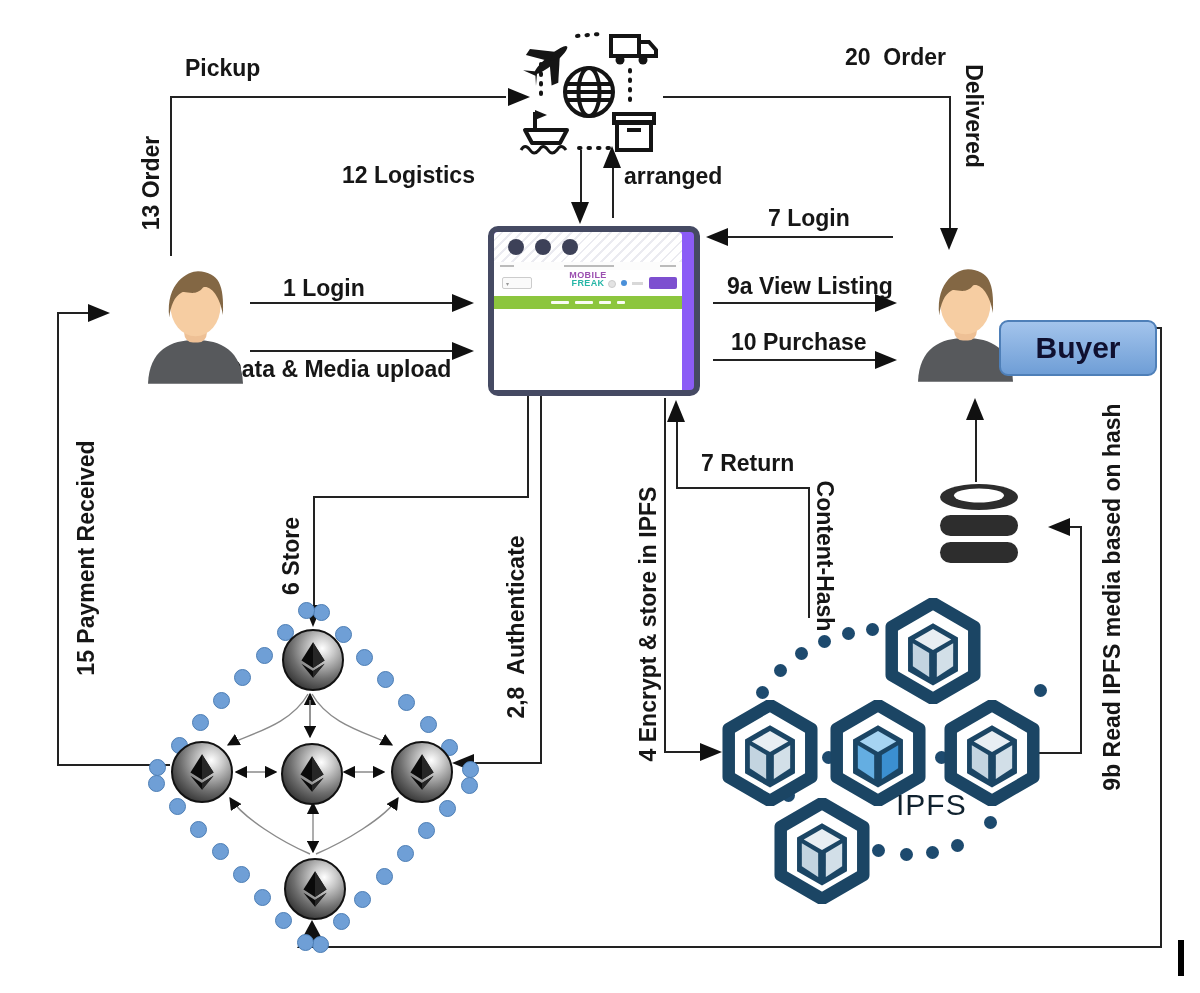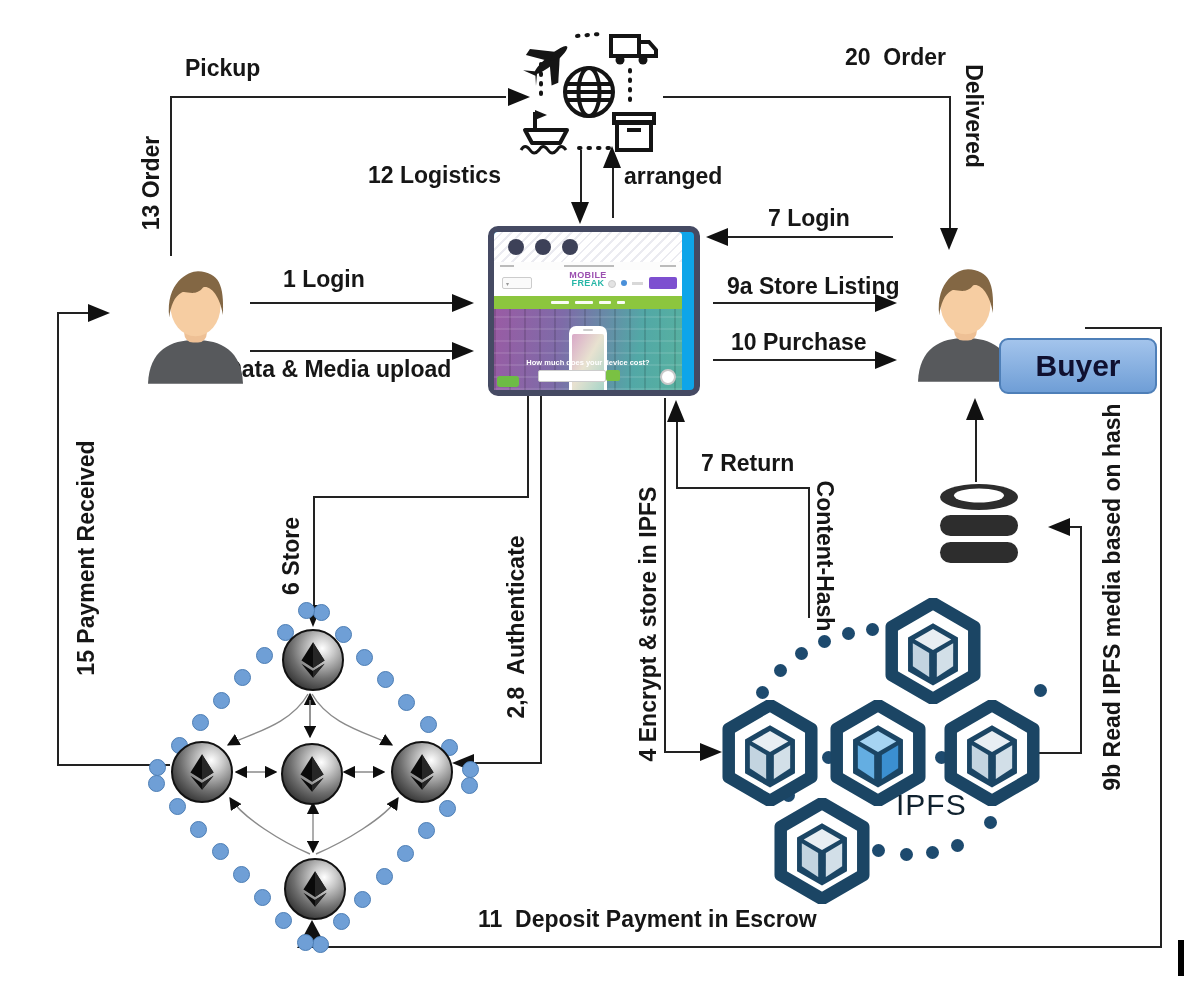--- a/index.html
+++ b/index.html
@@ -16,21 +16,21 @@
          font-weight:bold;font-size:30px;color:#0f1030;z-index:7;}
   .person{position:absolute;z-index:6;}
   .eth{position:absolute;width:58px;height:58px;border-radius:50%;border:2px solid #121212;
        background:radial-gradient(circle at 66% 30%, #ffffff 0%, #c9c9c9 22%, #6e6e6e 55%, #0a0a0a 100%);
        z-index:5;display:flex;align-items:center;justify-content:center;}
   .ethdot{position:absolute;width:15px;height:15px;border-radius:50%;background:#6f9fd6;border:1px solid #4d7eb5;z-index:3;}
   .ipfsdot{position:absolute;width:13px;height:13px;border-radius:50%;background:#1d4a6e;z-index:3;}
   .cube{position:absolute;width:96px;height:106px;z-index:5;}
   #netsvg{position:absolute;left:140px;top:588px;z-index:4;}
   
-  #browser{position:absolute;left:488px;top:226px;width:212px;height:170px;background:#0ea5e9;
+  #browser{position:absolute;left:488px;top:226px;width:212px;height:170px;background:#8b5cf6;
            border:6px solid #454a63;border-radius:10px;z-index:6;box-sizing:border-box;padding-left:32px;}
   #win-top{position:absolute;left:0;top:0;width:188px;height:30px;border-radius:4px 4px 0 0;
            background:repeating-linear-gradient(135deg,#ffffff 0 5px,#ebebf1 5px 7px);}
   .windot{position:absolute;top:7px;width:16px;height:16px;border-radius:50%;background:#3d4158;}
   #site{position:absolute;left:0;top:30px;width:188px;height:128px;background:#fff;overflow:hidden;}
   #minibar{position:absolute;left:0;top:0;width:100%;height:8px;background:#fcfcfc;border-bottom:1px solid #eee;}
   #header{position:absolute;left:0;top:8px;width:100%;height:26px;background:#fff;}
   #logo{position:absolute;left:50%;top:1px;transform:translateX(-50%);text-align:center;font-weight:800;
         font-size:9px;line-height:8px;letter-spacing:.4px;}
   #navbar{position:absolute;left:0;top:34px;width:100%;height:13px;display:flex;gap:6px;align-items:center;justify-content:center;}
@@ -67,57 +67,56 @@
   <svg width="0" height="0" style="position:absolute">
       <defs>
     <marker id="mk" viewBox="0 0 10 10" refX="9" refY="5" markerWidth="9" markerHeight="9" orient="auto-start-reverse">
       <path d="M0,0 L10,5 L0,10 Z" fill="#0d0d0d"></path>
     </marker>
   </defs>
     </svg>
 
   <div class="lbl" style="left:185px;top:55px">Pickup</div>
   <div class="vl ccw" style="left:151px;top:183px">13 Order</div>
-  <div class="lbl" style="left:368px;top:162px">12 Logistics</div>
+  <div class="lbl" style="left:342px;top:162px">12 Logistics</div>
   <div class="lbl" style="left:624px;top:163px">arranged</div>
   <div class="lbl" style="left:845px;top:44px">20  Order</div>
   <div class="vl cw" style="left:973px;top:116px">Delivered</div>
   <div class="lbl" style="left:768px;top:205px">7 Login</div>
-  <div class="lbl" style="left:727px;top:273px">9a Store Listing</div>
+  <div class="lbl" style="left:727px;top:273px">9a View Listing</div>
   <div class="lbl" style="left:731px;top:329px">10 Purchase</div>
-  <div class="lbl" style="left:283px;top:266px">1 Login</div>
+  <div class="lbl" style="left:283px;top:275px">1 Login</div>
   <div class="lbl" style="left:206px;top:356px">3 Data &amp; Media upload</div>
   <div class="vl ccw" style="left:291px;top:556px">6 Store</div>
   <div class="vl ccw" style="left:516px;top:627px">2,8  Authenticate</div>
   <div class="lbl" style="left:701px;top:450px">7 Return</div>
   <div class="vl cw" style="left:824px;top:556px">Content-Hash</div>
   <div class="vl ccw" style="left:648px;top:624px">4 Encrypt &amp; store in IPFS</div>
   <div class="vl ccw" style="left:86px;top:558px">15 Payment Received</div>
   <div class="vl ccw" style="left:1112px;top:597px">9b Read IPFS media based on hash</div>
-  <div class="lbl" style="left:478px;top:906px">11  Deposit Payment in Escrow</div>
   <div id="ipfs-label">IPFS</div>
 
   <div class="person" style="left:133px;top:255px;width:125px;height:140px">
     <svg width="125" height="140" viewBox="0 0 100 100">
       <path d="M12,97 C13,70 30,62 50,62 C70,62 87,70 88,97 Z" fill="#57595c"></path>
       <rect x="41" y="46" width="18" height="18" rx="7" fill="#eec095"></rect>
       <ellipse cx="50" cy="35" rx="20" ry="24" fill="#f6cda2"></ellipse>
       <path d="M29,44 C26,16 44,7 52,7 C69,8 73,18 72,42 C69,25 61,18 56,20 C50,28 42,22 39,24 C33,27 30,35 29,44 Z" fill="#836744"></path>
     </svg>
   </div>
 
   <div class="person" style="left:903px;top:253px;width:125px;height:140px">
     <svg width="125" height="140" viewBox="0 0 100 100">
       <path d="M12,97 C13,70 30,62 50,62 C70,62 87,70 88,97 Z" fill="#57595c"></path>
       <rect x="41" y="46" width="18" height="18" rx="7" fill="#eec095"></rect>
       <ellipse cx="50" cy="35" rx="20" ry="24" fill="#f6cda2"></ellipse>
       <path d="M29,44 C26,16 44,7 52,7 C69,8 73,18 72,42 C69,25 61,18 56,20 C50,28 42,22 39,24 C33,27 30,35 29,44 Z" fill="#836744"></path>
     </svg>
   </div>
-  <div class="badge" style="left:999px;top:338px;width:154px;height:52px">
+  <div class="badge" style="left:999px;top:320px;width:154px;height:52px">
     <span>Buyer</span>
   </div>
 
   <div id="logistics">
     <svg width="150" height="135" viewBox="0 0 150 135">
       <g transform="rotate(-40 36 34)" fill="#151515">
         <ellipse cx="36" cy="34" rx="21" ry="4.5"></ellipse>
         <path d="M34,34 L20,14 L27,12 L44,30 Z"></path>
         <path d="M34,34 L20,54 L27,56 L44,38 Z"></path>
         <path d="M18,34 L8,24 L14,36 L8,44 Z"></path>
@@ -176,32 +175,20 @@
         <span class="hdr-dot" style="right:66px;background:#e3e3e3;border:1px solid #ccc"></span>
         <span class="hdr-dot" style="right:55px;background:#4a90d9"></span>
         <span class="mini" style="right:39px;top:12px;width:11px;height:3px;background:#d8d8d8"></span>
         <div class="hdr-btn" style="background:#7d4fd0"></div>
       </div>
       <div id="navbar" style="background:#8cc63e">
         <span class="navdash" style="width:18px"></span>
         <span class="navdash" style="width:18px"></span>
         <span class="navdash" style="width:12px"></span>
         <span class="navdash" style="width:8px"></span>
-      </div>
-      <div id="hero">
-        <div id="phone">
-          <div style="position:absolute;left:50%;top:3px;transform:translateX(-50%);width:10px;height:2px;background:#ccc;border-radius:1px"></div>
-          <div id="phone-screen"></div>
-
-        </div>
-        <div id="hero-headline">How much does your device cost?</div>
-        <div id="hero-search"></div>
-        <div id="hero-btn" style="background:#7ac143"></div>
-        <div id="chatbadge"></div>
-        <div id="herocircle"></div>
       </div>
     </div>
   </div>
 
   <div id="dbicon">
     <svg width="86" height="88" viewBox="0 0 86 88">
       <ellipse cx="43" cy="15" rx="39" ry="13" fill="#2d2d2d"></ellipse>
       <ellipse cx="43" cy="13.5" rx="25" ry="7" fill="#ffffff"></ellipse>
       <rect x="4" y="33" width="78" height="21" rx="10.5" fill="#2d2d2d"></rect>
       <rect x="4" y="60" width="78" height="21" rx="10.5" fill="#2d2d2d"></rect>

